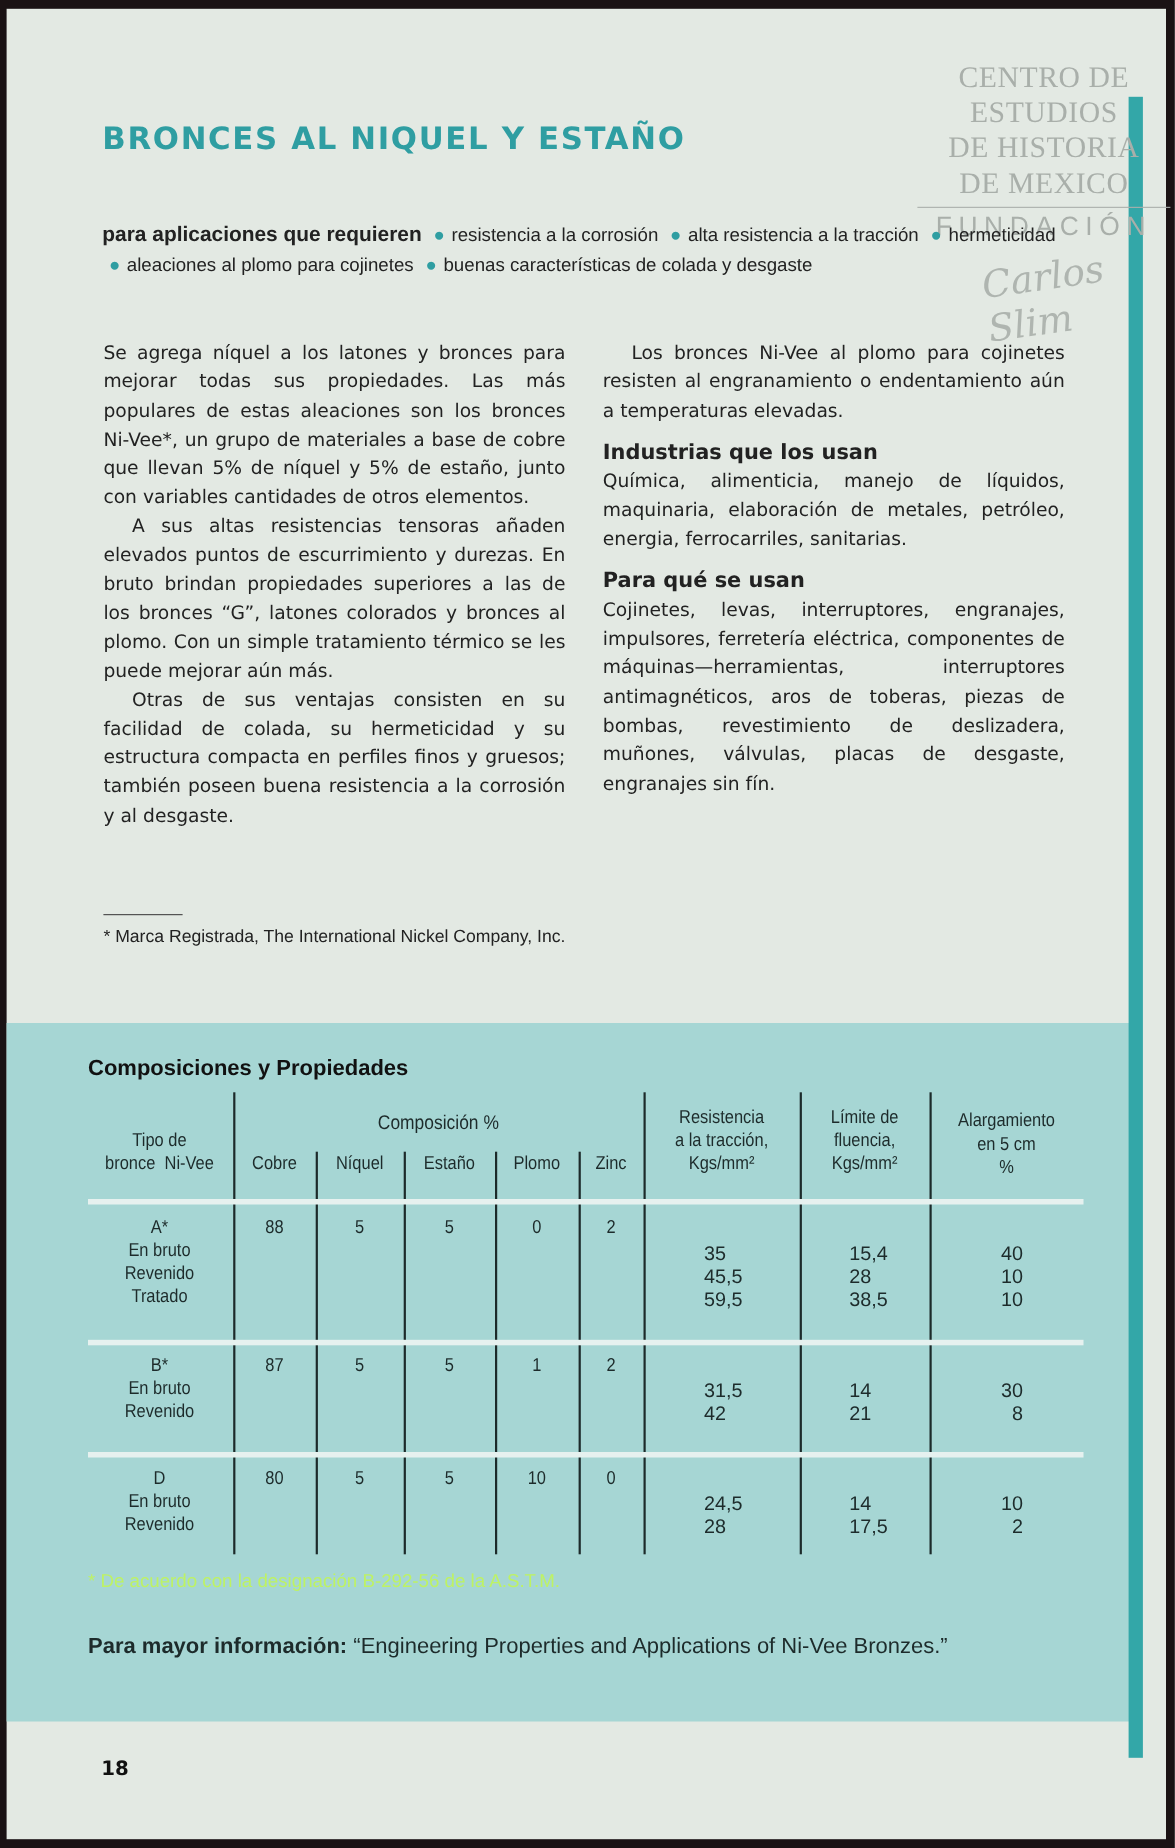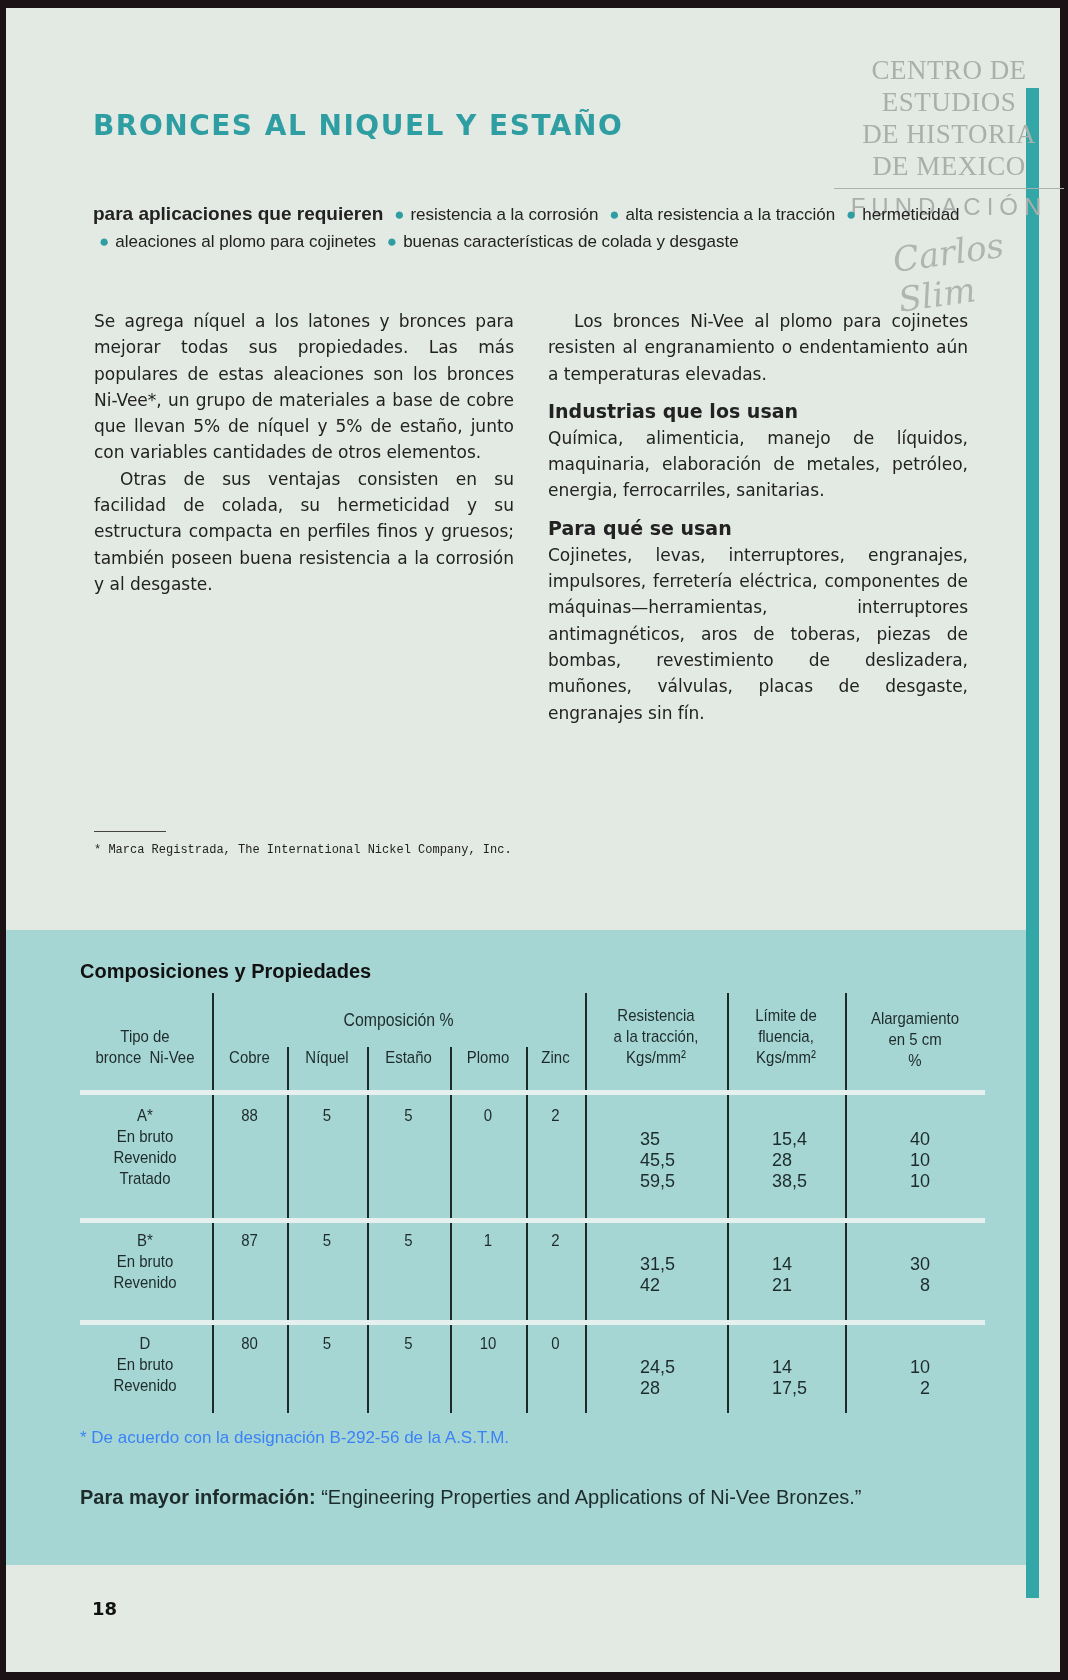--- a/index.html
+++ b/index.html
@@ -15,27 +15,27 @@
   .intro { position:absolute; left:93px; top:200px; width:880px; font-family:"Liberation Sans", sans-serif; font-size:17px; line-height:27px; color:#222; }
   .intro .lead { font-weight:bold; font-size:19px; }
   .intro .dot { color:#2f9ea2; margin:0 6px; }
   .col { position:absolute; font-family:"DejaVu Sans", sans-serif; font-size:17px; line-height:26.3px; color:#222; text-align:justify; }
   .col p { margin:0; text-indent:0; }
   .col p.ind { text-indent:26px; }
   .col-left { left:94px; top:308px; width:420px; }
   .col-right { left:548px; top:308px; width:420px; }
   .col h3 { margin:10px 0 0 0; font-size:19px; font-weight:bold; line-height:28px; }
   .fn-rule { position:absolute; left:94px; top:831px; width:72px; border-top:1px solid #444; }
-  .fn { position:absolute; left:94px; top:843px; font-size:12px; color:#222; font-family:Liberation Mono, monospace; }
+  .fn { position:absolute; left:94px; top:843px; font-size:16px; color:#222; font-family:Liberation Sans, sans-serif; }
   .tbl-title { position:absolute; left:80px; top:960px; font-weight:bold; font-size:20px; color:#111; font-family:"Liberation Sans", sans-serif; }
   .vline { position:absolute; width:2px; background:#1c2a2a; }
   .hsep { position:absolute; height:5px; background:#e6f1ef; }
   .cell { position:absolute; text-align:center; font-family:"Liberation Sans", sans-serif; font-size:17px; line-height:21px; color:#1d2b2b; transform:scaleX(0.88); transform-origin:center top; }
   .num { position:absolute; font-family:Liberation Sans, sans-serif; font-size:18px; line-height:21px; color:#1d2b2b; }
-  .foot1 { position:absolute; left:80px; top:1428px; font-size:17px; color:#3b82f6; font-family:"Liberation Sans", sans-serif; }
+  .foot1 { position:absolute; left:80px; top:1428px; font-size:17px; color:#bef264; font-family:"Liberation Sans", sans-serif; }
   .foot2 { position:absolute; left:80px; top:1486px; font-size:20px; color:#1d2b2b; font-family:"Liberation Sans", sans-serif; }
   .foot2 b { font-weight:bold; }
   .pageno { position:absolute; left:92px; top:1598px; font-weight:bold; font-size:18px; color:#111; font-family:"DejaVu Sans", sans-serif; }
 </style>
 </head>
 <body>
 
 <div class="page"></div>
 <div class="band"></div>
 <div class="rbar"></div>
@@ -58,20 +58,21 @@
   <span class="lead">para aplicaciones que requieren</span>
   <span class="dot">●</span><span>resistencia a la corrosión</span>
   <span class="dot">●</span><span>alta resistencia a la tracción</span>
   <span class="dot">●</span><span>hermeticidad</span>
   <span class="dot">●</span><span>aleaciones al plomo para cojinetes</span>
   <span class="dot">●</span><span>buenas características de colada y desgaste</span>
 </div>
 
 <div class="col col-left">
   <p>Se agrega níquel a los latones y bronces para mejorar todas sus propiedades. Las más populares de estas aleaciones son los bronces Ni-Vee*, un grupo de materiales a base de cobre que llevan 5% de níquel y 5% de estaño, junto con variables cantidades de otros elementos.</p>
+  <p class="ind">A sus altas resistencias tensoras añaden elevados puntos de escurrimiento y durezas. En bruto brindan propiedades superiores a las de los bronces “G”, latones colorados y bronces al plomo. Con un simple tratamiento térmico se les puede mejorar aún más.</p>
   <p class="ind">Otras de sus ventajas consisten en su facilidad de colada, su hermeticidad y su estructura compacta en perfiles finos y gruesos; también poseen buena resistencia a la corrosión y al desgaste.</p>
 </div>
 
 <div class="col col-right">
   <p class="ind">Los bronces Ni-Vee al plomo para cojinetes resisten al engranamiento o endentamiento aún a temperaturas elevadas.</p>
   <h3>Industrias que los usan</h3>
   <p>Química, alimenticia, manejo de líquidos, maquinaria, elaboración de metales, petróleo, energia, ferrocarriles, sanitarias.</p>
   <h3>Para qué se usan</h3>
   <p>Cojinetes, levas, interruptores, engranajes, impulsores, ferretería eléctrica, componentes de máquinas—herramientas, interruptores antimagnéticos, aros de toberas, piezas de bombas, revestimiento de deslizadera, muñones, válvulas, placas de desgaste, engranajes sin fín.</p>
 </div>

